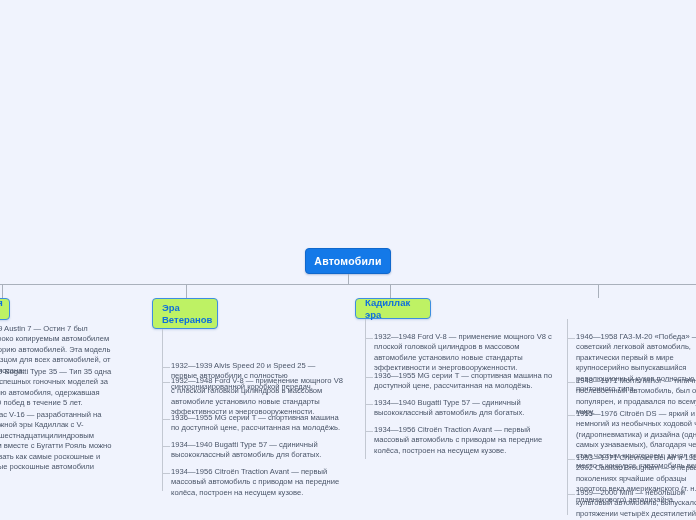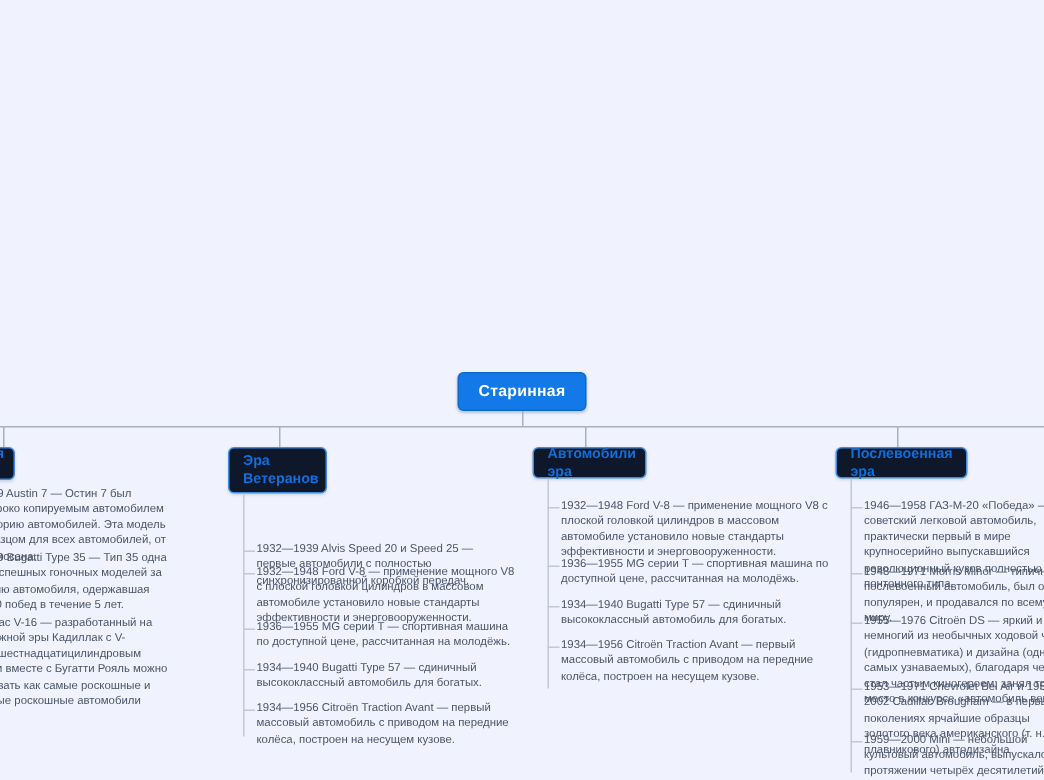--- a/index.html
+++ b/index.html
@@ -50,21 +50,21 @@
   .conn {
     position: absolute;
     background: #a9b0bb;
   }
   .conn-v { width: 1px; }
   .conn-h { height: 1px; }
 
   
   .branch-node {
     position: absolute;
-    background: #0f172a;
+    background: #bef264;
     border: 1px solid #3d8ee0;
     border-radius: 4px;
     box-shadow: 0 1px 2px rgba(60, 100, 160, 0.22);
     box-sizing: border-box;
     padding: 5px 9px;
     display: flex;
     align-items: center;
   }
   .branch-label {
     color: #0f6fdc;
@@ -104,21 +104,21 @@
     display: block;
     white-space: normal;
   }
 </style>
 </head>
 <body>
 
 <div id="canvas">
 
   <div class="root-node">
-    <span class="root-label">Старинная</span>
+    <span class="root-label">Автомобили</span>
   </div>
 
   <div class="conn conn-v" style="left:348px; top:274px; height:10px;"></div>
 
   <div class="conn conn-h" style="left:-8px; top:284px; width:712px;"></div>
 
   <div class="conn conn-v" style="left:2px; top:284px; height:14px;"></div>
   <div class="conn conn-v" style="left:186px; top:284px; height:14px;"></div>
   <div class="conn conn-v" style="left:390px; top:284px; height:14px;"></div>
   <div class="conn conn-v" style="left:598px; top:284px; height:14px;"></div>
@@ -165,21 +165,21 @@
       <span class="tick"></span>
       <span class="sub-text">1934—1940 Bugatti Type 57 — сдиничный высококлассный автомобиль для богатых.</span>
     </div>
     <div class="sub-item" style="left:9px; top:138px; width:172px;">
       <span class="tick"></span>
       <span class="sub-text">1934—1956 Citroën Traction Avant — первый массовый автомобиль с приводом на передние колёса, построен на несущем кузове.</span>
     </div>
   </div>
 
   <div class="branch-node" style="left:355px; top:298px; width:76px; height:21px;">
-    <span class="branch-label">Автомобили эра</span>
+    <span class="branch-label">Кадиллак эра</span>
   </div>
   <div class="sub-col" style="left:365px; top:319px; width:190px;">
     <div class="spine" style="left:0px; height:140px;"></div>
 
     <div class="sub-item" style="left:9px; top:13px; width:182px;">
       <span class="tick"></span>
       <span class="sub-text">1932—1948 Ford V-8 — применение мощного V8 с плоской головкой цилиндров в массовом автомобиле установило новые стандарты эффективности и энерговооруженности.</span>
     </div>
     <div class="sub-item" style="left:9px; top:52px; width:182px;">
       <span class="tick"></span>
@@ -188,23 +188,20 @@
     <div class="sub-item" style="left:9px; top:79px; width:182px;">
       <span class="tick"></span>
       <span class="sub-text">1934—1940 Bugatti Type 57 — сдиничный высококлассный автомобиль для богатых.</span>
     </div>
     <div class="sub-item" style="left:9px; top:106px; width:182px;">
       <span class="tick"></span>
       <span class="sub-text">1934—1956 Citroën Traction Avant — первый массовый автомобиль с приводом на передние колёса, построен на несущем кузове.</span>
     </div>
   </div>
 
-  <div class="branch-node" style="left:557px; top:298px; width:88px; height:21px;">
-    <span class="branch-label">Послевоенная эра</span>
-  </div>
   <div class="sub-col" style="left:567px; top:319px; width:150px;">
     <div class="spine" style="left:0px; height:196px;"></div>
 
     <div class="sub-item" style="left:9px; top:13px; width:142px;">
       <span class="tick"></span>
       <span class="sub-text">1946—1958 ГАЗ-М-20 «Победа» — советский легковой автомобиль, практически первый в мире крупносерийно выпускавшийся революционный кузов полностью понтонного типа.</span>
     </div>
     <div class="sub-item" style="left:9px; top:57px; width:142px;">
       <span class="tick"></span>
       <span class="sub-text">1948—1971 Morris Minor — типичный послевоенный автомобиль, был очень популярен, и продавался по всему миру.</span>

